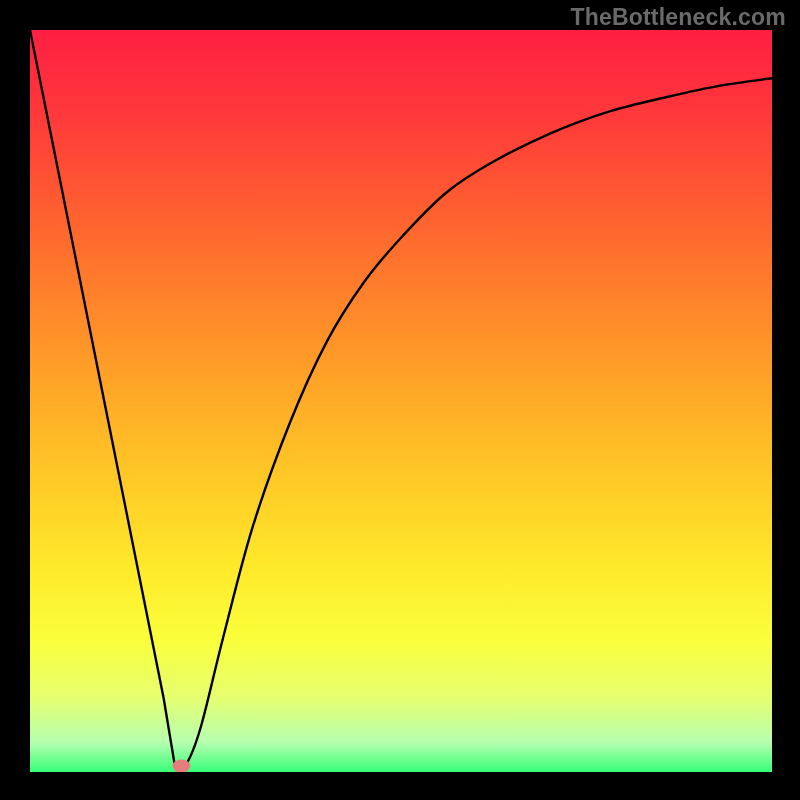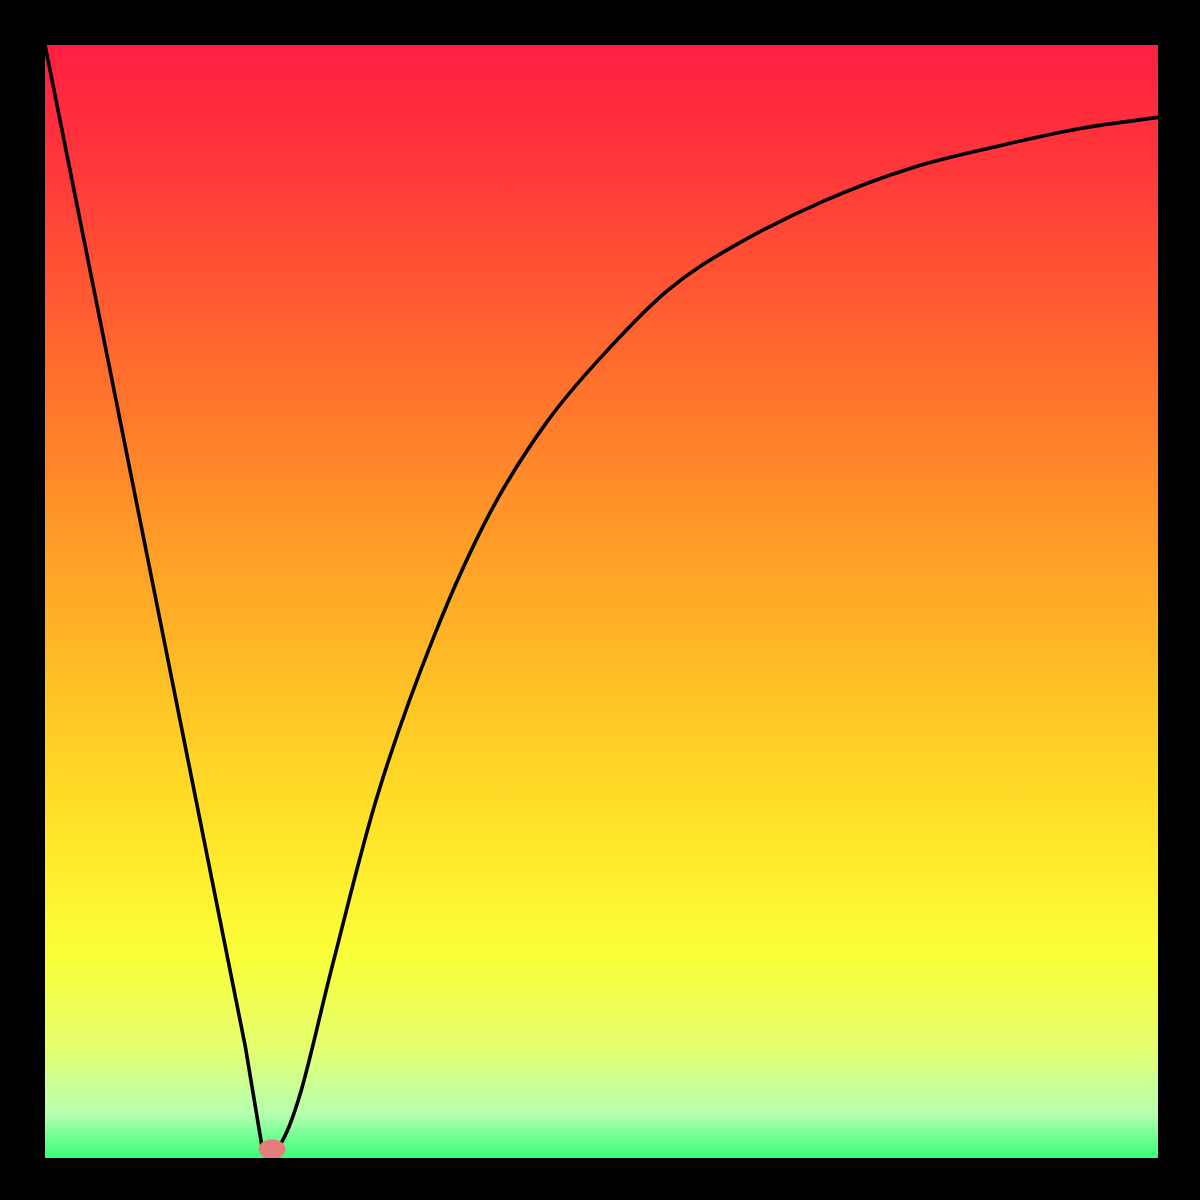--- a/index.html
+++ b/index.html
@@ -55,13 +55,14 @@
     </defs>
 
     <rect id="bg-rect" x="30" y="30" width="742" height="742" fill="url(#heat)"></rect>
 
     <g clip-path="url(#plotclip)">
       <path id="curve-path" d="M 30.00 30.00 L 67.10 215.50 L 104.20 401.00 L 141.30 586.50 L 163.56 697.80 L 174.69 764.58 C 176.54 764.58, 181.49 770.76, 185.82 764.58 C 190.15 758.40, 194.48 748.50, 200.66 727.48 C 206.84 706.46, 214.26 671.83, 222.92 638.44 C 231.58 605.05, 241.47 563.00, 252.60 527.14 C 263.73 491.28, 277.33 454.18, 289.70 423.26 C 302.07 392.34, 314.43 365.14, 326.80 341.64 C 339.17 318.14, 351.53 299.59, 363.90 282.28 C 376.27 264.97, 387.40 252.60, 401.00 237.76 C 414.60 222.92, 430.68 205.61, 445.52 193.24 C 460.36 180.87, 472.73 173.45, 490.04 163.56 C 507.35 153.67, 529.61 142.54, 549.40 133.88 C 569.19 125.22, 588.97 117.80, 608.76 111.62 C 628.55 105.44, 649.57 101.11, 668.12 96.78 C 686.67 92.45, 702.75 88.74, 720.06 85.65 C 737.37 82.56, 763.34 79.47, 772.00 78.23" fill="none" stroke="#000" stroke-width="2.4" stroke-linejoin="round" stroke-linecap="round"></path>
       <ellipse id="marker-dot" cx="181.37" cy="766.06" rx="9" ry="6.5" fill="#e57d7d"></ellipse>
     </g>
   </svg>
 
+  <div class="watermark">TheBottleneck.com</div>
 </div>
 
 </body></html>

